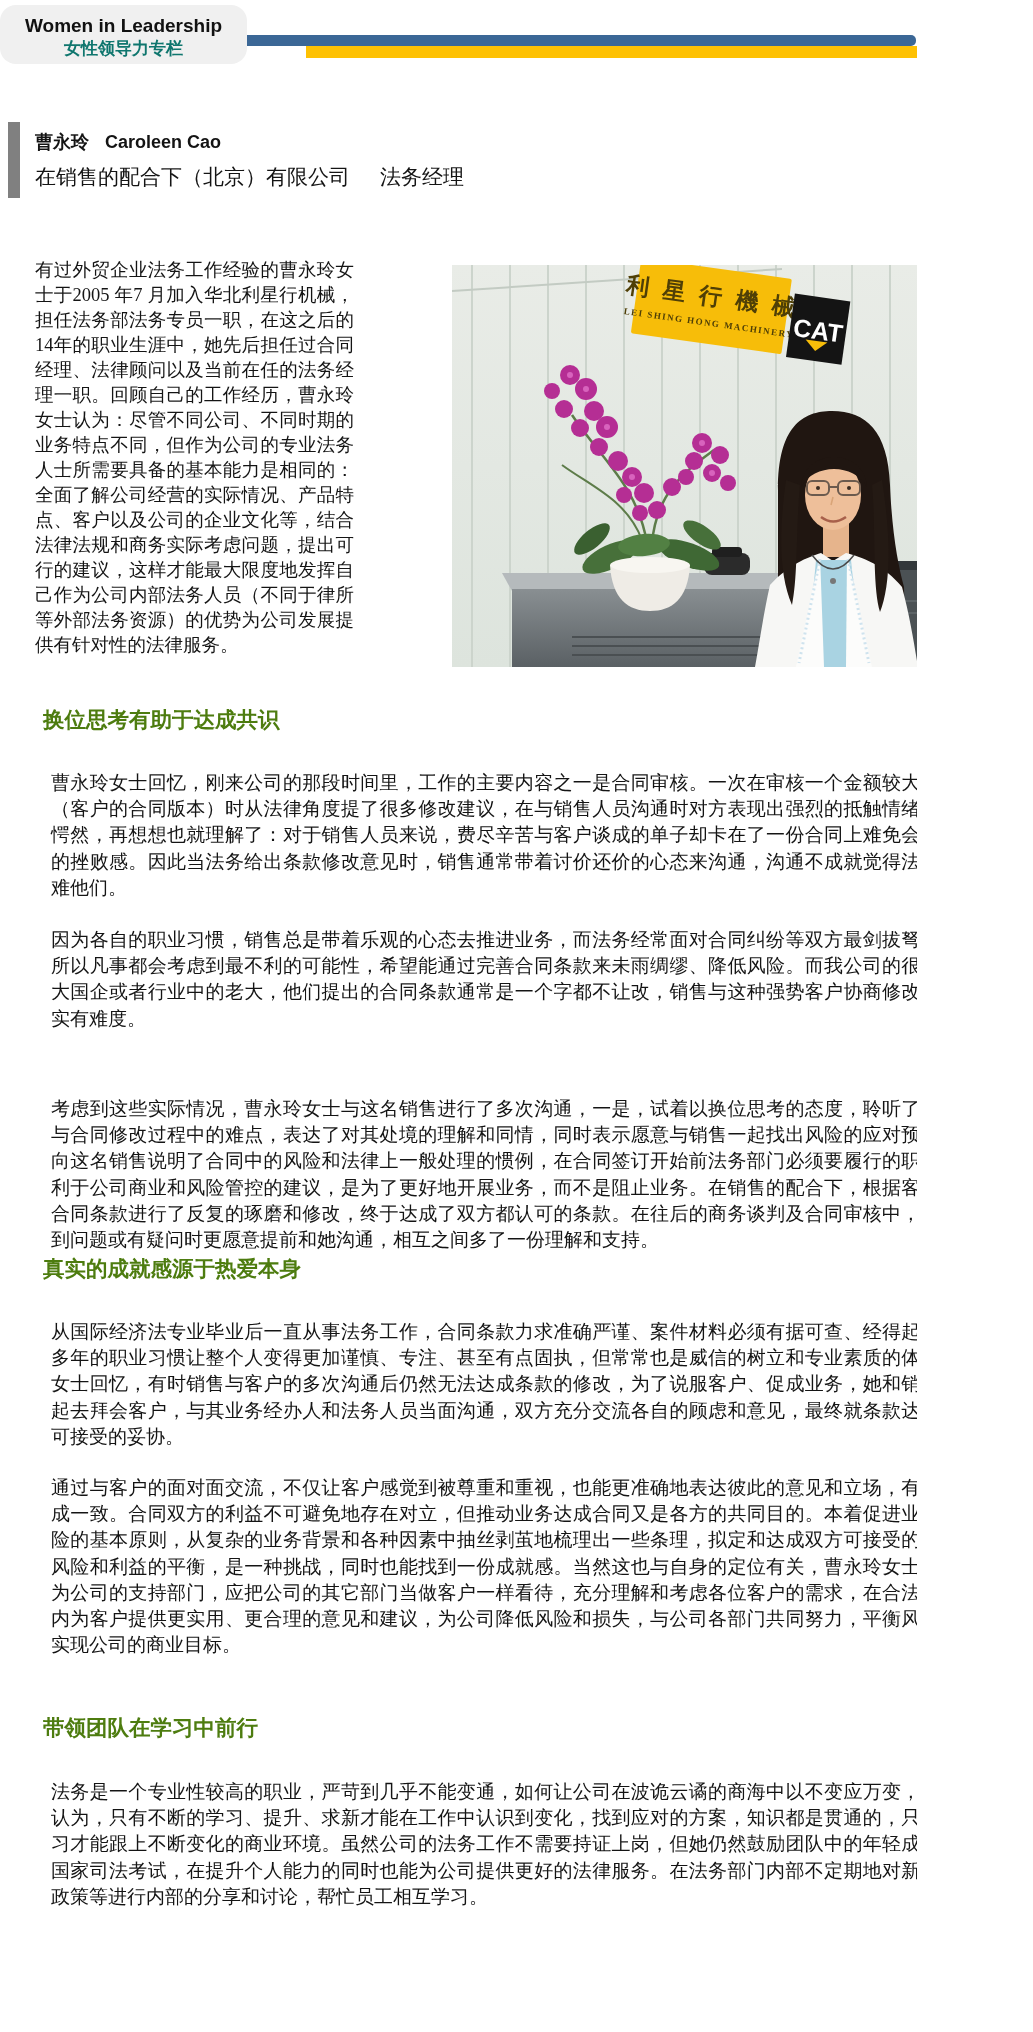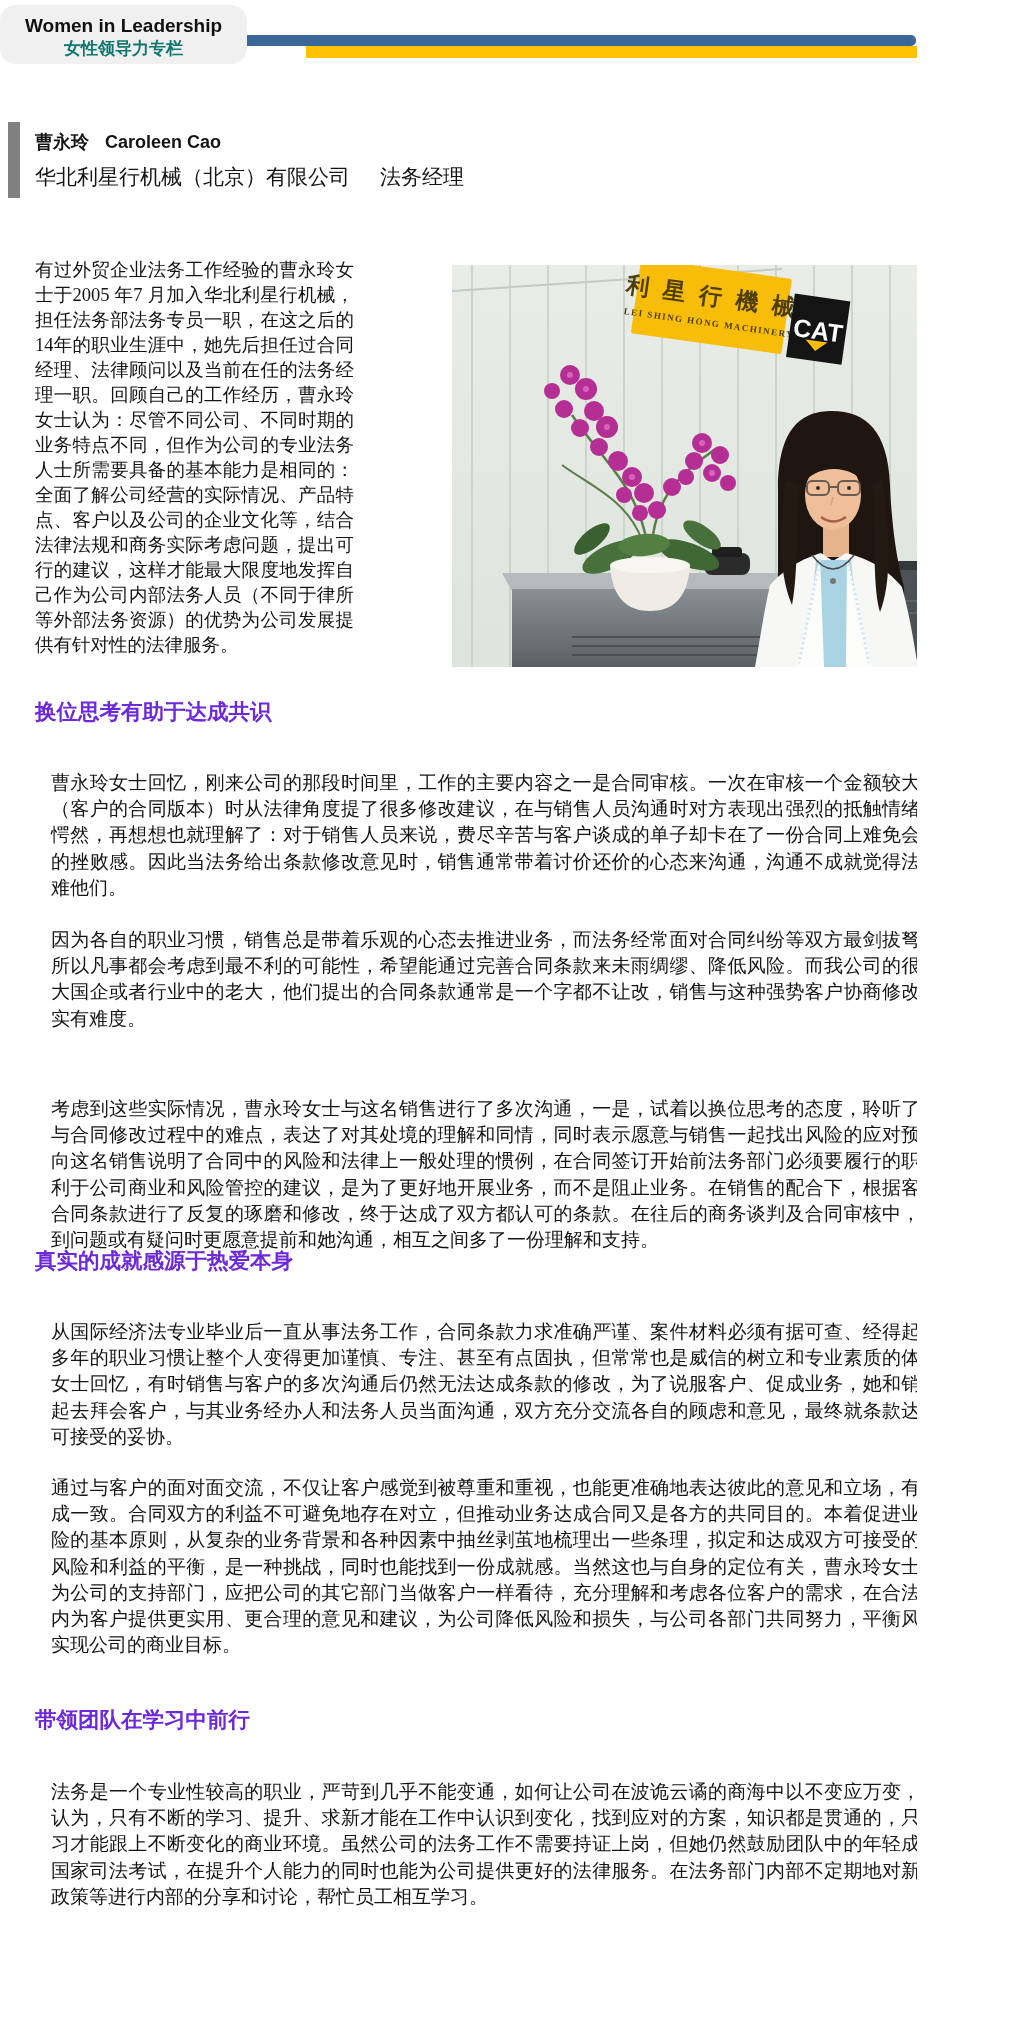--- a/index.html
+++ b/index.html
@@ -19,21 +19,21 @@
   .name-line{font-size:18px;line-height:32px;white-space:nowrap;}
   .name-cn{font-weight:bold;}
   .name-en{font-family:"Liberation Sans",sans-serif;font-weight:bold;margin-left:16px;}
   .org-line{font-size:21px;line-height:32px;margin-top:3px;white-space:nowrap;}
   .org-title{margin-left:30px;}
   
   .intro{position:absolute;left:35px;top:258px;width:319px;margin:0;
          font-size:18.5px;line-height:25px;text-align:justify;text-justify:inter-ideograph;}
   .photo-wrap{position:absolute;left:452px;top:265px;width:558px;height:402px;}
   
-  .heading{position:absolute;left:35px;margin:0;font-size:21.5px;font-weight:bold;color:#6d28d9;white-space:nowrap;}
+  .heading{position:absolute;left:35px;margin:8px;font-size:21.5px;font-weight:bold;color:#4d7c0f;white-space:nowrap;}
   .para{position:absolute;left:35px;width:966px;margin:16px;
         font-size:19px;line-height:26.2px;text-align:justify;text-justify:inter-ideograph;}
   .h1{top:697px;} .p1{top:754px;} .p2{top:911px;} .p3{top:1080px;}
   .h2{top:1246px;} .p4{top:1303px;} .p5{top:1459px;}
   .h3{top:1705px;} .p6{top:1763px;} .p7{top:1947px;}
 </style>
 </head>
 <body>
 
 <div class="page">
@@ -44,21 +44,21 @@
     <div class="badge-en">Women in Leadership</div>
     <div class="badge-cn">女性领导力专栏</div>
   </div>
 
   <div class="gray-rule"></div>
   <div class="names">
     <div class="name-line">
       <span class="name-cn">曹永玲</span><span class="name-en">Caroleen Cao</span>
     </div>
     <div class="org-line">
-      <span>华北利星行机械（北京）有限公司</span><span class="org-title">法务经理</span>
+      <span>在销售的配合下（北京）有限公司</span><span class="org-title">法务经理</span>
     </div>
   </div>
 
   <p class="intro">有过外贸企业法务工作经验的曹永玲女士于2005 年7 月加入华北利星行机械，担任法务部法务专员一职，在这之后的14年的职业生涯中，她先后担任过合同经理、法律顾问以及当前在任的法务经理一职。回顾自己的工作经历，曹永玲女士认为：尽管不同公司、不同时期的业务特点不同，但作为公司的专业法务人士所需要具备的基本能力是相同的：全面了解公司经营的实际情况、产品特点、客户以及公司的企业文化等，结合法律法规和商务实际考虑问题，提出可行的建议，这样才能最大限度地发挥自己作为公司内部法务人员（不同于律所等外部法务资源）的优势为公司发展提供有针对性的法律服务。</p>
 
   <div class="photo-wrap">
     <svg width="558" height="402" viewBox="0 0 558 402" xmlns="http://www.w3.org/2000/svg">
       <defs>
         <linearGradient id="wallg" x1="0" y1="0" x2="0" y2="1">
           <stop offset="0" stop-color="#e9ece7"></stop>

